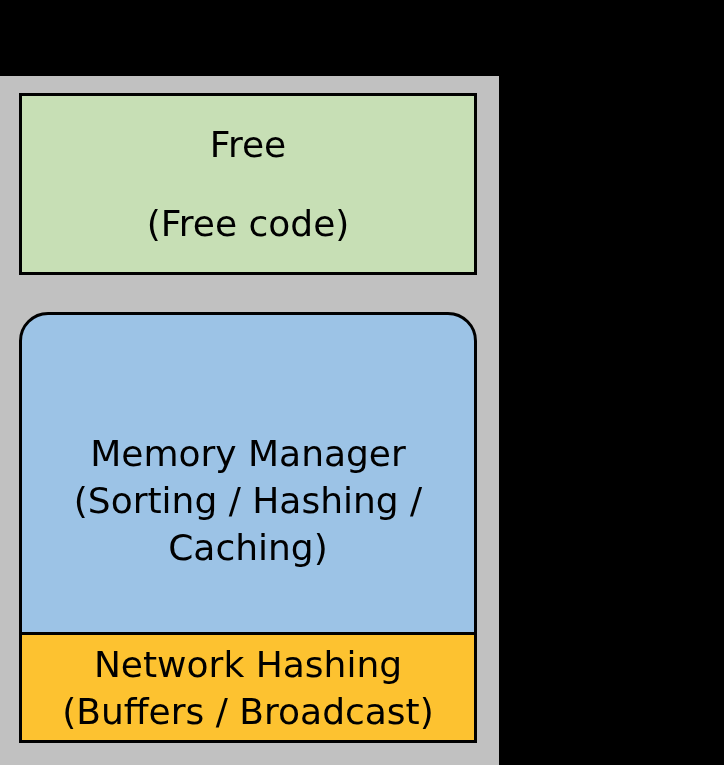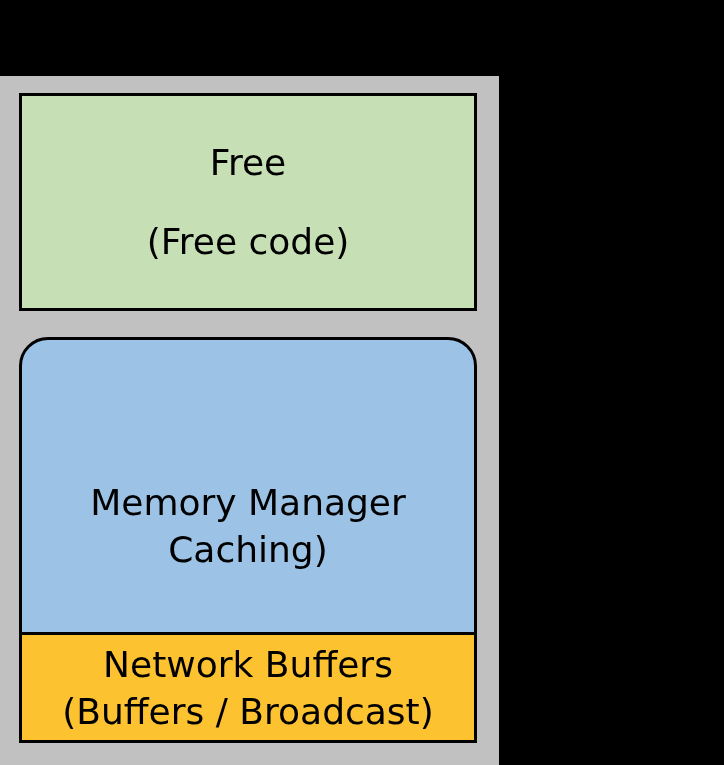--- a/index.html
+++ b/index.html
@@ -30,40 +30,41 @@
     border: 3px solid #000000;
     display: flex;
     flex-direction: column;
     align-items: center;
     justify-content: center;
     text-align: center;
     color: #000000;
     font-size: 36px;
     line-height: 47px;
   }
-  .block-free { top: 17px; height: 218px; gap: 32px; }
-  .block-memory-manager { top: 261px; height: 377px; border-radius: 29px; }
+  .block-free { top: 17px; height: 182px; gap: 32px; }
+  .block-memory-manager { top: 236px; height: 377px; border-radius: 29px; }
   .block-network-buffers { top: 556px; height: 111px; }
   .block-line { white-space: nowrap; }
 </style>
 </head>
 <body>
 
 <div class="stage">
   <div class="memory-container" style="background-color: rgb(193, 193, 193);">
 
     <div class="block block-free" style="background-color: rgb(199, 223, 181);">
       <div class="block-line">Free</div>
       <div class="block-line">(Free code)</div>
     </div>
 
     <div class="block block-memory-manager" style="background-color: rgb(156, 195, 230);">
       <div class="block-line">Memory Manager</div>
+      <div class="block-line">(Sorting / Hashing /</div>
       <div class="block-line">Caching)</div>
     </div>
 
     <div class="block block-network-buffers" style="background-color: rgb(253, 194, 48);">
-      <div class="block-line">Network Buffers</div>
+      <div class="block-line">Network Hashing</div>
       <div class="block-line">(Buffers / Broadcast)</div>
     </div>
 
   </div>
 </div>
 
 </body></html>

